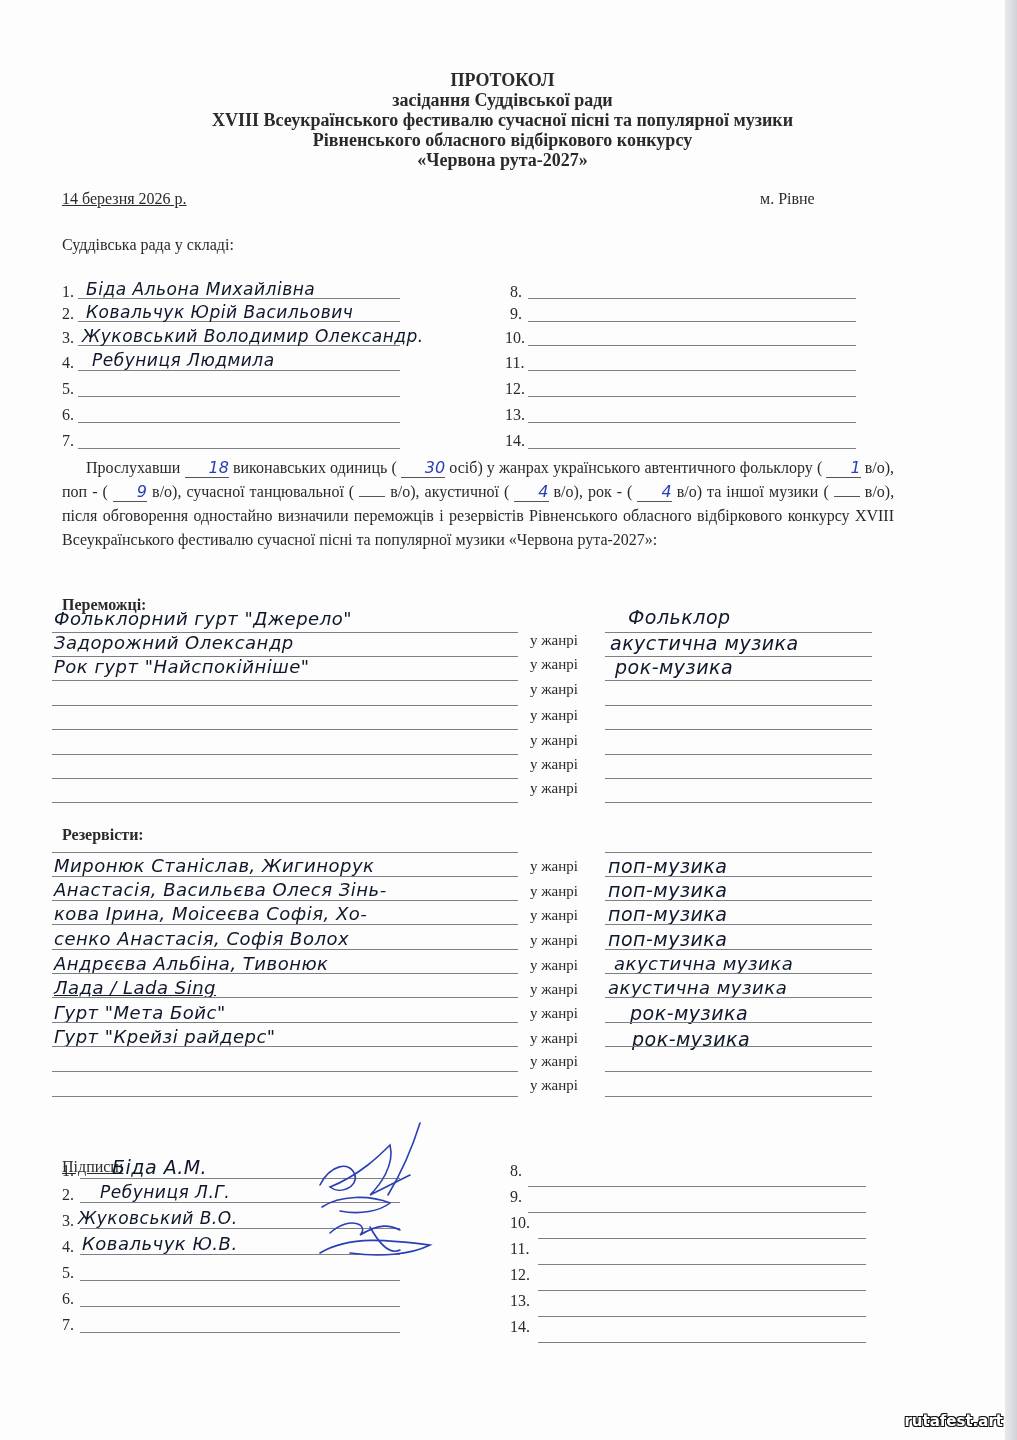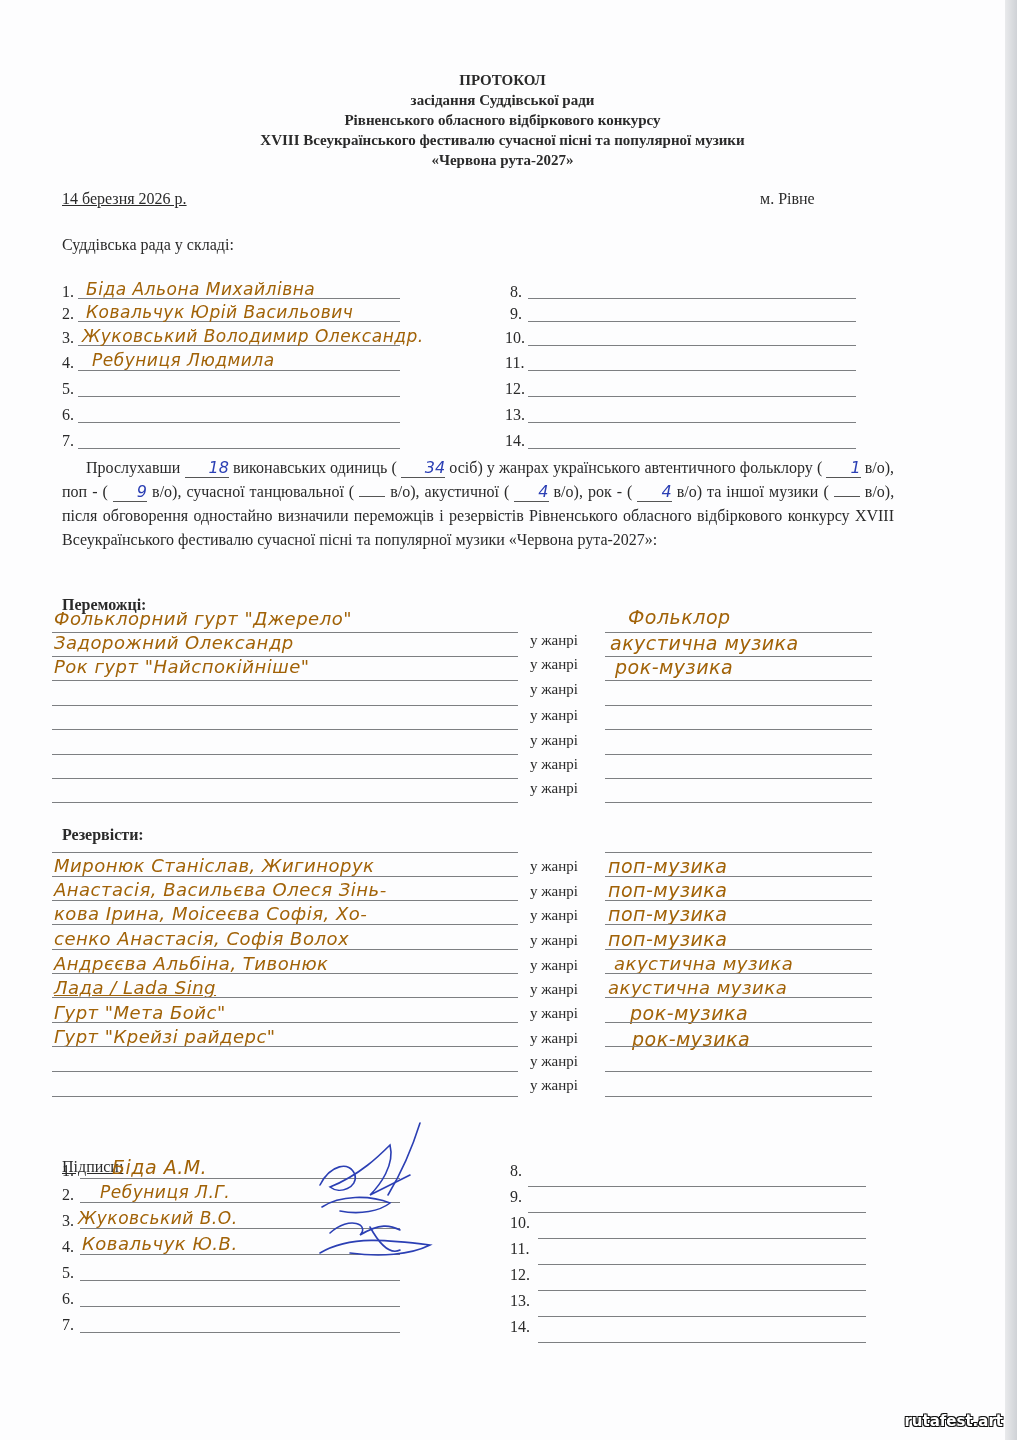--- a/index.html
+++ b/index.html
@@ -4,45 +4,45 @@
 <style>
   html, body { margin: 0; padding: 0; }
   body {
     width: 1017px; height: 1440px; position: relative; overflow: hidden;
     background: #fbfcfd;
     font-family: "Liberation Serif", "DejaVu Serif", serif;
     color: #2a2a2a;
   }
   .page { position: absolute; left: 0; top: 0; width: 1005px; height: 1440px; background: #fdfdfe; }
   .edge { position: absolute; right: 0; top: 0; width: 12px; height: 1440px; background: linear-gradient(to right, #e9eaec, #cfd2d6); }
-  .header { position: absolute; left: 0; width: 1005px; text-align: center; font-weight: bold; font-size: 15px; line-height: 20px; }
+  .header { position: absolute; left: 0; width: 1005px; text-align: center; font-weight: bold; font-size: 18px; line-height: 20px; }
   .header div { height: 20px; }
   .abs { position: absolute; font-size: 16px; white-space: nowrap; }
   .line { position: absolute; height: 1px; background: #7d7f82; }
-  .hw { position: absolute; font-family: "DejaVu Sans", sans-serif; font-style: italic; color: #a16207; white-space: nowrap; letter-spacing: 0.5px; }
+  .hw { position: absolute; font-family: "DejaVu Sans", sans-serif; font-style: italic; color: #0f172a; white-space: nowrap; letter-spacing: 0.5px; }
   .num { position: absolute; font-size: 16px; }
   .genre-lbl { position: absolute; font-size: 15px; }
   .para { position: absolute; left: 62px; width: 832px; font-size: 16px; line-height: 24px; text-align: justify; }
   .para b { font-weight: normal; }
   .fill { font-family: "DejaVu Sans", sans-serif; font-style: italic; color: #2b3fb4; border-bottom: 1px solid #555; display: inline-block; min-width: 26px; text-align: center; line-height: 18px; }
   .blank { display: inline-block; min-width: 26px; border-bottom: 1px solid #555; line-height: 16px; }
   .section-title { position: absolute; font-weight: bold; font-size: 16px; }
   .watermark { position: absolute; right: 14px; bottom: 10px; font-family: "DejaVu Sans", sans-serif; font-weight: bold; font-size: 15px; color: #fff; text-shadow: -1px -1px 0 #111, 1px -1px 0 #111, -1px 1px 0 #111, 1px 1px 0 #111; }
   .sig-scribble { position: absolute; }
 </style>
 </head>
 <body>
 
 <div class="page">
 
   <div class="header" style="top:70px;">
     <div>ПРОТОКОЛ</div>
     <div>засідання Суддівської ради</div>
+    <div>XVIII Всеукраїнського фестивалю сучасної пісні та популярної музики</div>
     <div>Рівненського обласного відбіркового конкурсу</div>
-    <div>XVIII Всеукраїнського фестивалю сучасної пісні та популярної музики</div>
     <div>«Червона рута-2027»</div>
   </div>
 
   <div class="abs" style="left:62px; top:190px;text-decoration:underline;">14 березня 2026 р.</div>
   <div class="abs" style="left:760px; top:190px;">м. Рівне</div>
 
   <div class="abs" style="left:62px; top:236px;">Суддівська рада у складі:</div>
 
   <div>
     <div class="num" style="left:62px; top:283px;">1.</div>
@@ -83,21 +83,21 @@
     <div class="num" style="left:505px; top:406px;">13.</div>
     <div class="line" style="left:528px; top:422px; width:328px;"></div>
     <div class="num" style="left:505px; top:432px;">14.</div>
     <div class="line" style="left:528px; top:448px; width:328px;"></div>
   </div>
 
   <div class="para" style="top:456px; text-indent:24px;">
     <span>Прослухавши</span>
     <span class="fill">18</span>
     <span>виконавських одиниць (</span>
-    <span class="fill">34</span>
+    <span class="fill">30</span>
     <span>осіб) у жанрах українського автентичного фольклору (</span>
     <span class="fill">1</span>
     <span>в/о), поп - (</span>
     <span class="fill">9</span>
     <span>в/о), сучасної танцювальної (</span>
     <span class="blank"></span>
     <span>в/о), акустичної (</span>
     <span class="fill">4</span>
     <span>в/о), рок - (</span>
     <span class="fill">4</span>

